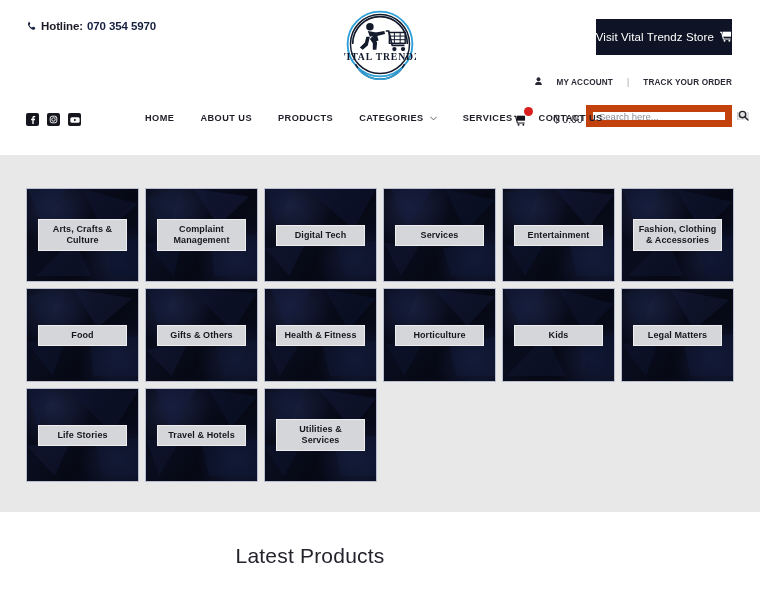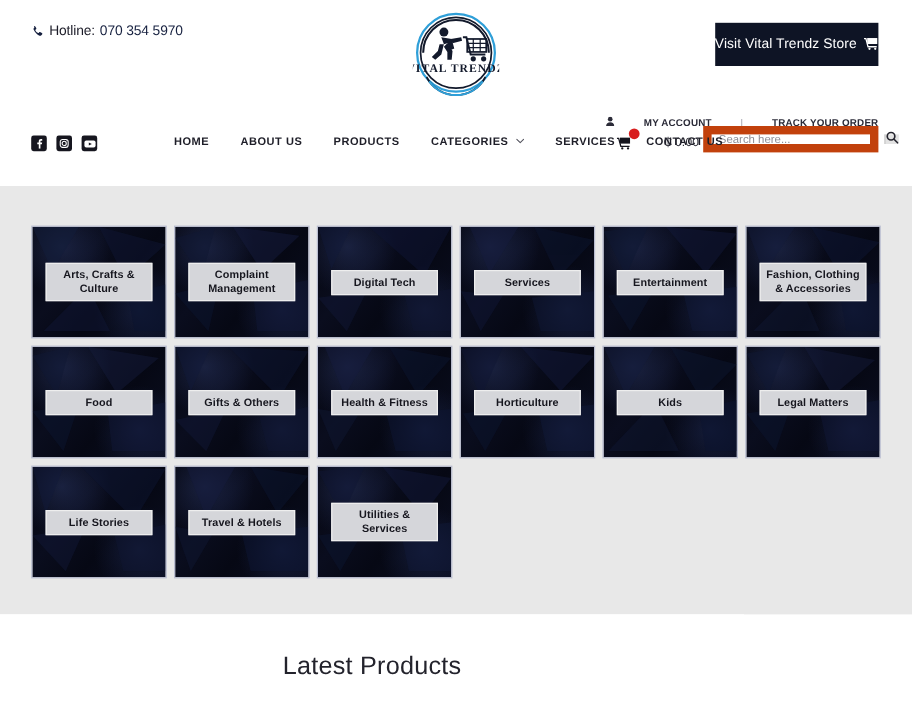--- a/index.html
+++ b/index.html
@@ -18,21 +18,21 @@
     width: 760px;
     height: 155px;
     background: #ffffff;
   }
 
   .hotline {
     position: absolute;
     left: 26px;
     top: 20px;
     font-size: 11.5px;
-    font-weight: normal;
+    font-weight: bold;
     letter-spacing: -0.1px;
     white-space: nowrap;
     display: flex;
     align-items: center;
     gap: 4px;
   }
   .hotline-label { color: #1c1c28; }
   .hotline-number { color: #16203f; }
   .phone-icon {
     display: inline-block;
@@ -68,24 +68,24 @@
     gap: 6px;
     cursor: pointer;
     letter-spacing: 0.1px;
   }
   .store-btn .cart-glyph { font-size: 12px; line-height: 1; }
 
   
   .account-row {
     position: absolute;
     right: 28px;
-    top: 97px;
-    display: flex;
-    align-items: center;
-    gap: 24px;
+    top: 77px;
+    display: flex;
+    align-items: center;
+    gap: 14px;
     font-size: 8.2px;
     font-weight: bold;
     letter-spacing: 0.15px;
     color: #2b2b38;
     text-transform: uppercase;
   }
   .account-row .person-glyph { font-size: 8.5px; }
   .account-row .divider { color: #9a9aa6; font-weight: normal; }
   .account-link { cursor: pointer; }
 

